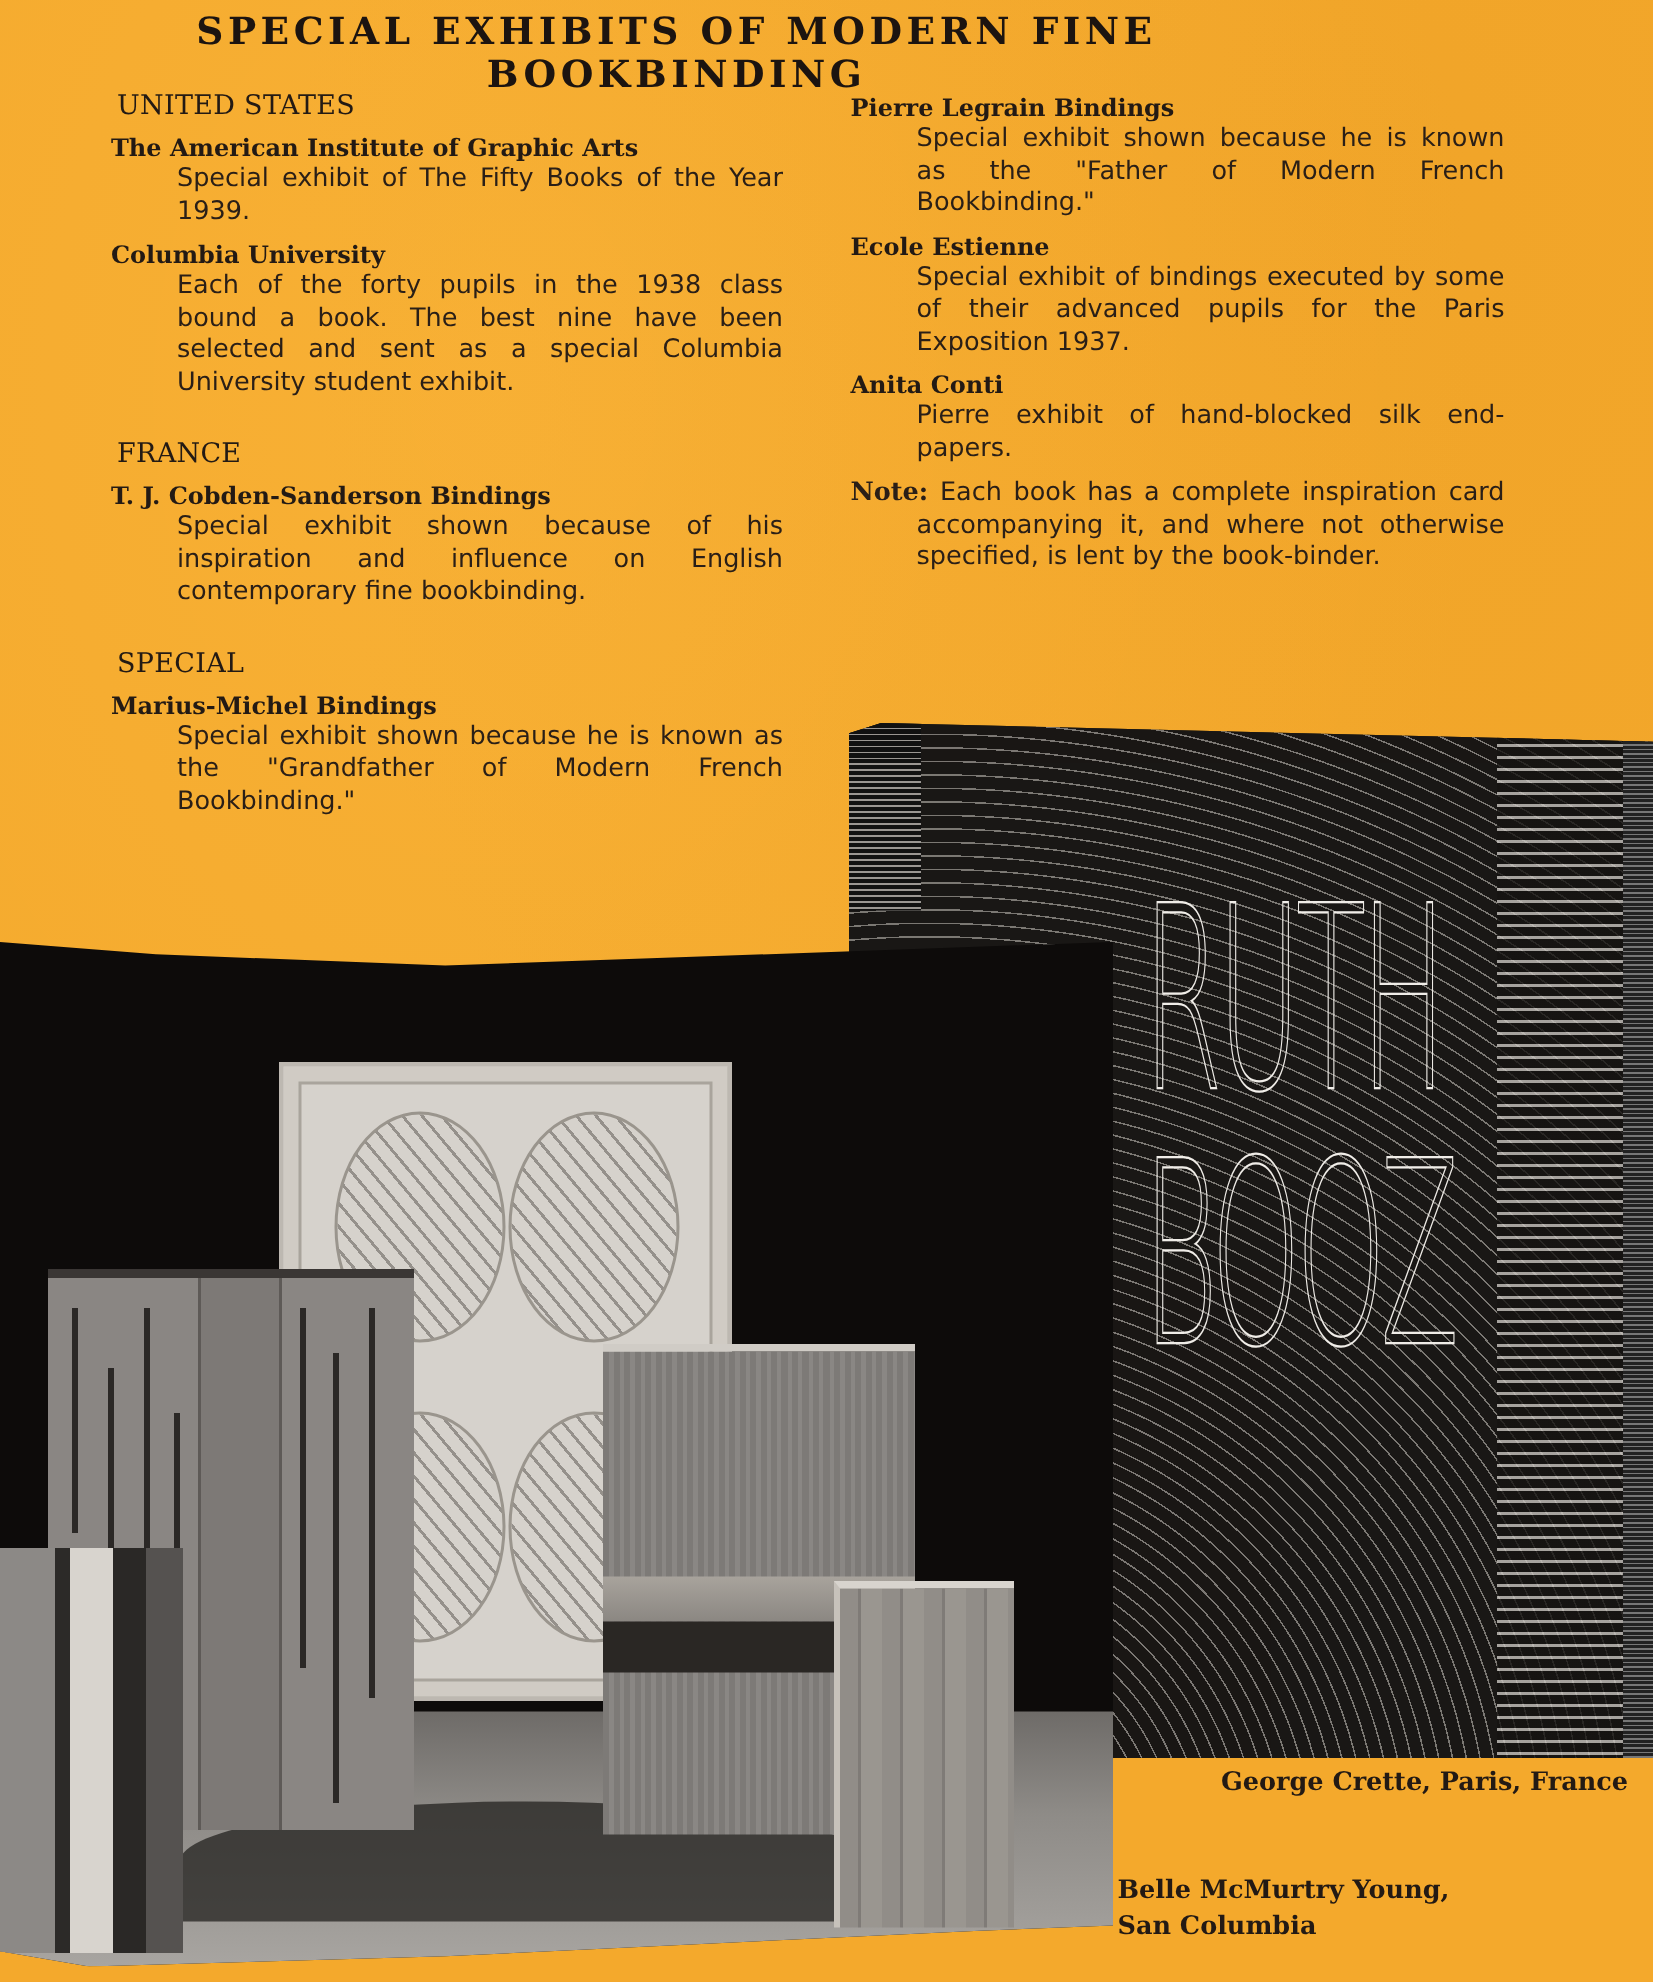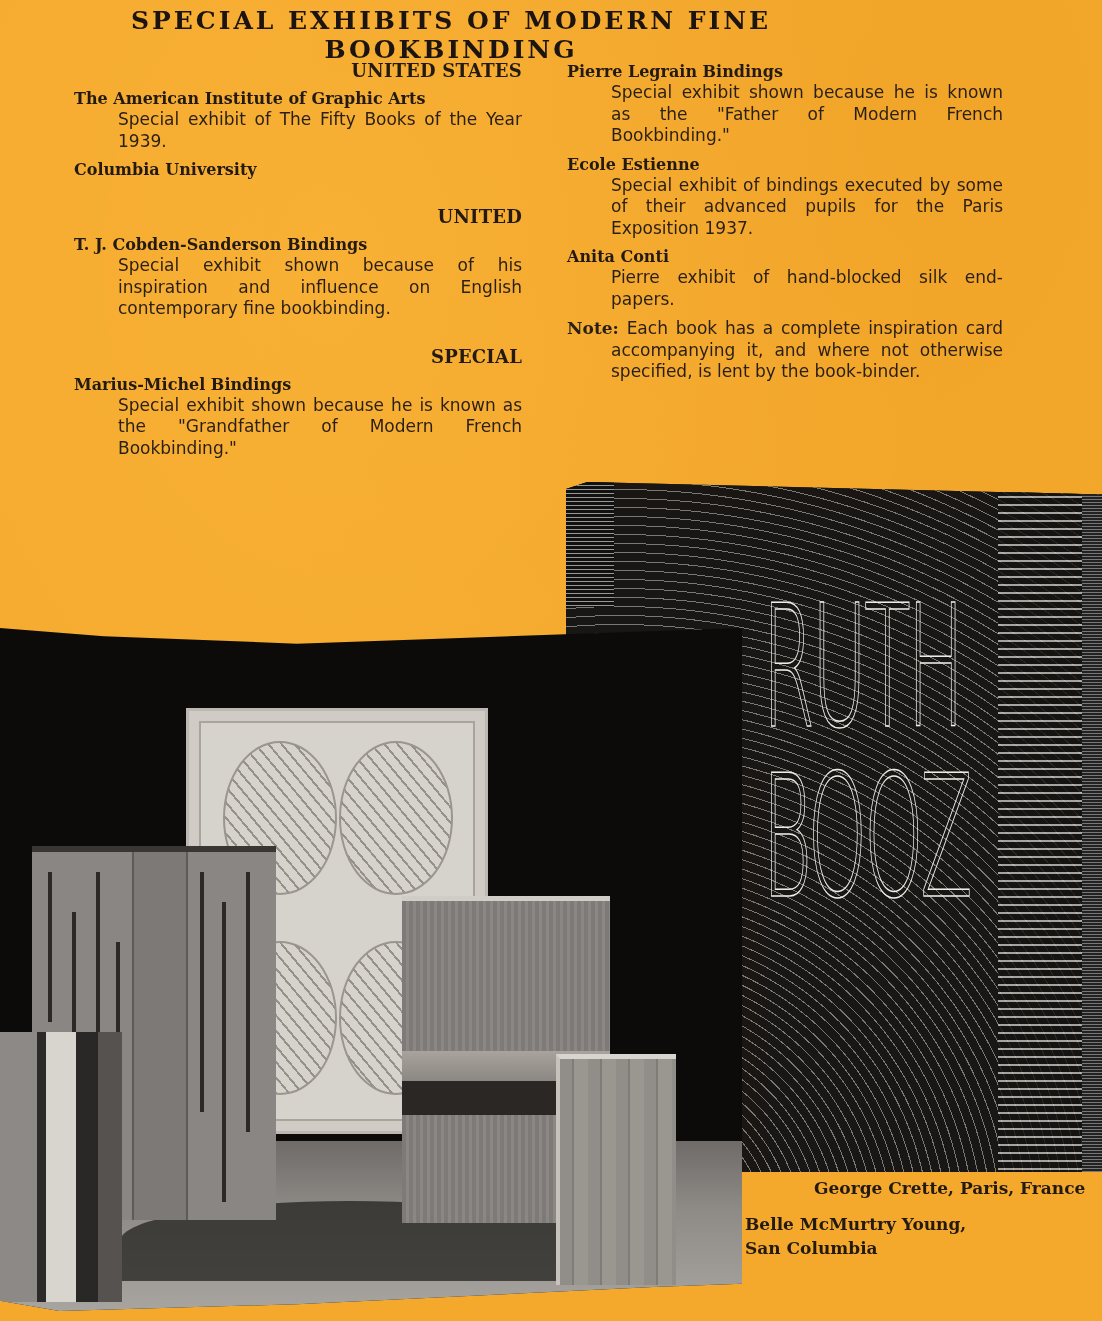--- a/index.html
+++ b/index.html
@@ -18,22 +18,22 @@
   }
   .title {
     position: absolute; left: 0; top: 6px; width: 902px; text-align: center;
     font-family: "DejaVu Serif", serif; font-weight: bold;
     font-size: 25px; letter-spacing: 3px; color: #1c1410;
   }
   .col { position: absolute; }
   .col.left { left: 74px; top: 60px; width: 448px; }
   .col.right { left: 567px; top: 62px; width: 436px; }
   .country {
-    font-family: "DejaVu Serif", serif; font-weight: bold;
-    font-size: 18px; letter-spacing: 0.2px; margin: 0 0 8px 4px; text-align: right;
+    font-family: "DejaVu Serif", serif; font-weight: normal;
+    font-size: 18px; letter-spacing: 0.2px; margin: 0 0 8px 4px;
   }
   .entry { margin-bottom: 8px; }
   .entry-name {
     font-family: "DejaVu Serif", serif; font-weight: bold;
     font-size: 16px; line-height: 20px;
   }
   .entry-desc {
     font-family: "DejaVu Sans", sans-serif; font-size: 17px; line-height: 21.5px;
     margin-left: 44px; text-align: justify; color: #2a1f17;
   }
@@ -142,43 +142,44 @@
     color: transparent; -webkit-text-stroke: 1.5px #f0ede8;
     transform: scaleX(0.45); transform-origin: left top;
     white-space: pre;
   }
 
   .caption {
     position: absolute; font-family: "DejaVu Serif", serif; font-weight: bold;
     font-size: 17px; line-height: 24px; color: #231a14;
   }
   .caption.crette { left: 798px; top: 1176px; margin-left: 16px; }
-  .caption.young { left: 745px; top: 1212px; }
+  .caption.young { left: 745px; top: 1248px; }
 </style>
 </head>
 <body>
 
 <div class="page">
 
   <div class="title">SPECIAL EXHIBITS OF MODERN FINE BOOKBINDING</div>
 
   <div class="col left">
     <div>
       <div class="country">UNITED STATES</div>
       <div class="entry">
         <div class="entry-name">The American Institute of Graphic Arts</div>
         <div class="entry-desc">Special exhibit of The Fifty Books of the Year 1939.</div>
       </div>
       <div class="entry">
         <div class="entry-name">Columbia University</div>
+        <div class="entry-desc">Each of the forty pupils in the 1938 class bound a book. The best nine have been selected and sent as a special Columbia University student exhibit.</div>
       </div>
     </div>
     <div class="spacer"></div>
     <div>
-      <div class="country">UNITED</div>
+      <div class="country">FRANCE</div>
       <div class="entry">
         <div class="entry-name">T. J. Cobden-Sanderson Bindings</div>
         <div class="entry-desc">Special exhibit shown because of his inspiration and influence on English contemporary fine bookbinding.</div>
       </div>
     </div>
     <div class="spacer"></div>
     <div>
       <div class="country">SPECIAL</div>
       <div class="entry">
         <div class="entry-name">Marius-Michel Bindings</div>

